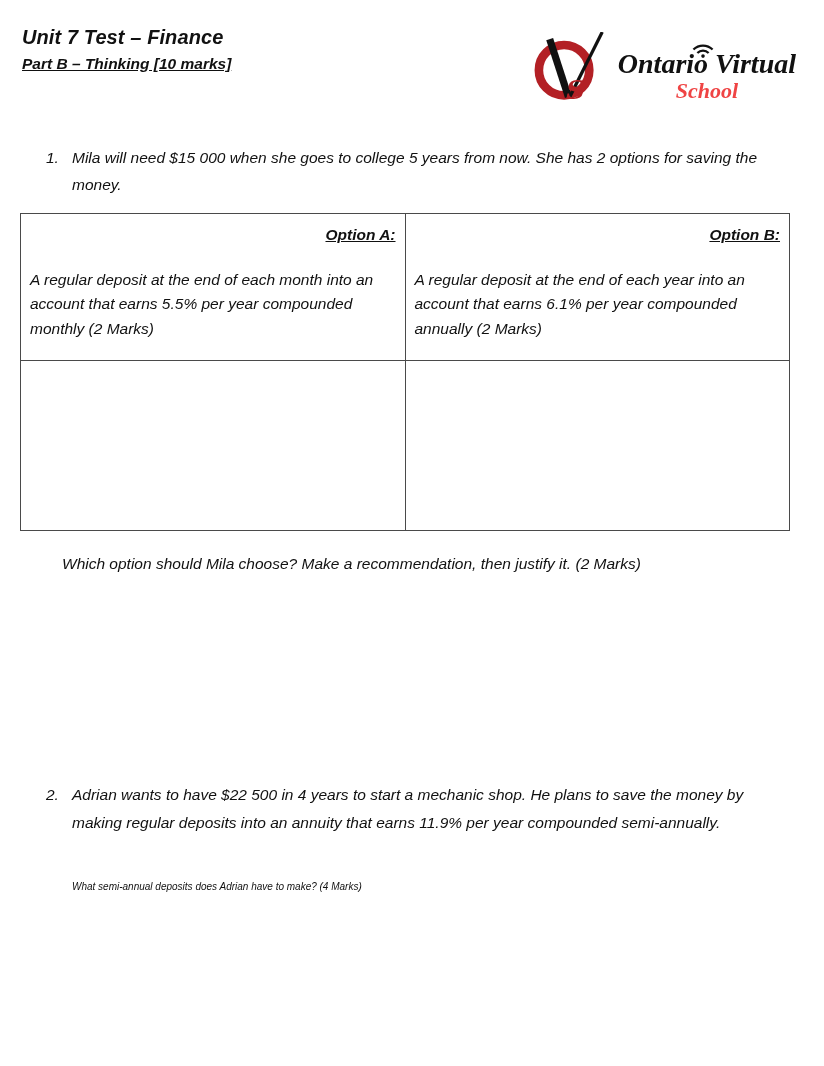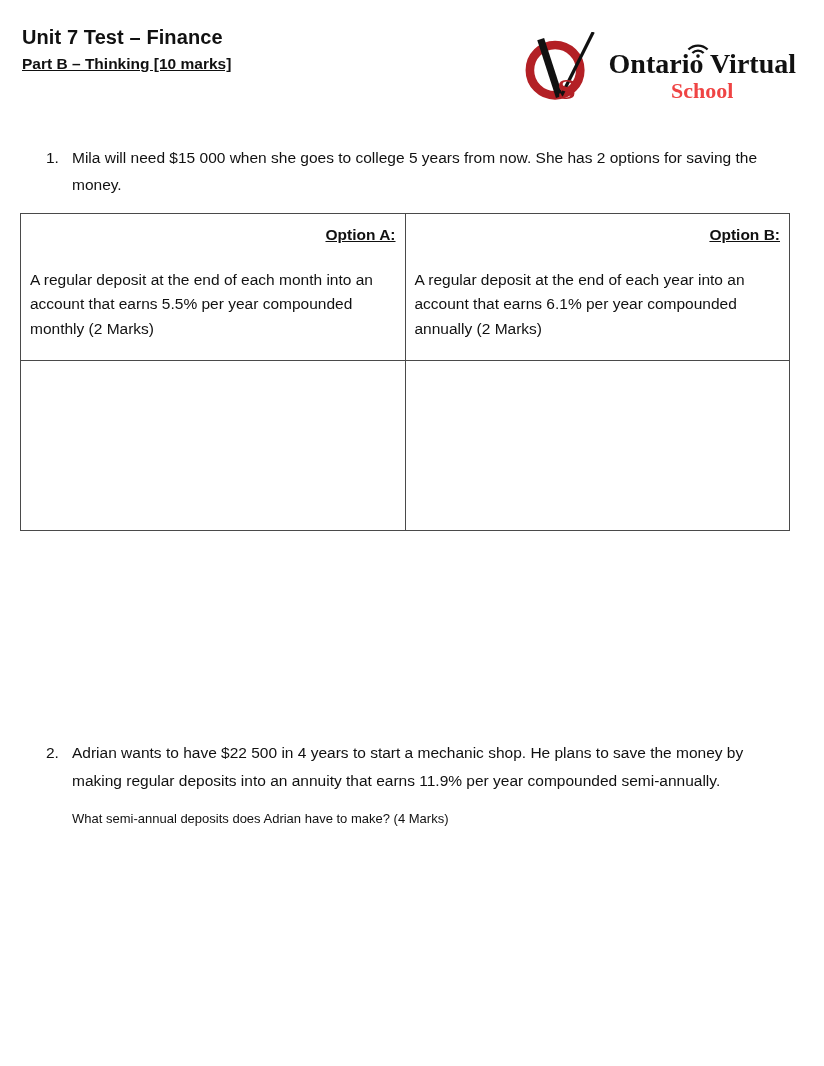--- a/index.html
+++ b/index.html
@@ -10,20 +10,21 @@
     font-family: "Liberation Sans", sans-serif;
     color: #111111;
     position: relative;
     overflow: hidden;
   }
   .page {
     width: 824px;
     height: 882px;
     padding: 26px 20px 0 20px;
     position: relative;
+    font-style: italic;
   }
 
   
   .header-row {
     display: flex;
     justify-content: space-between;
     align-items: flex-start;
   }
   .titles h1 {
     font-size: 20px;
@@ -111,22 +112,22 @@
     text-decoration: underline;
   }
   .cell-body { margin-top: 20px; }
 
   
   .followup-1 {
     margin: 24px 0 0 42px;
     font-size: 15.5px;
   }
   .followup-2 {
-    margin: 16px 0 0 52px;
-    font-size: 13px;
+    margin: 44px 0 0 52px;
+    font-size: 10px;
   }
 </style>
 </head>
 <body>
 
 <div class="page">
 
   <div class="header-row">
     <div class="titles">
       <h1>Unit 7 Test – Finance</h1>
@@ -175,20 +176,21 @@
           <div class="cell-body">A regular deposit at the end of each year into an account that earns 6.1% per year compounded annually (2 Marks)</div>
         </td>
       </tr>
       <tr class="answer-row">
         <td></td>
         <td></td>
       </tr>
     </tbody>
   </table>
 
+  <p class="followup-1">Which option should Mila choose? Make a recommendation, then justify it. (2 Marks)</p>
 
   <div class="q-block q2-block">
     <div class="q-num">2.</div>
     <div class="q-text">Adrian wants to have $22 500 in 4 years to start a mechanic shop. He plans to save the money by making regular deposits into an annuity that earns 11.9% per year compounded semi-annually.</div>
   </div>
 
   <p class="followup-2">What semi-annual deposits does Adrian have to make? (4 Marks)</p>
 
 </div>
 

